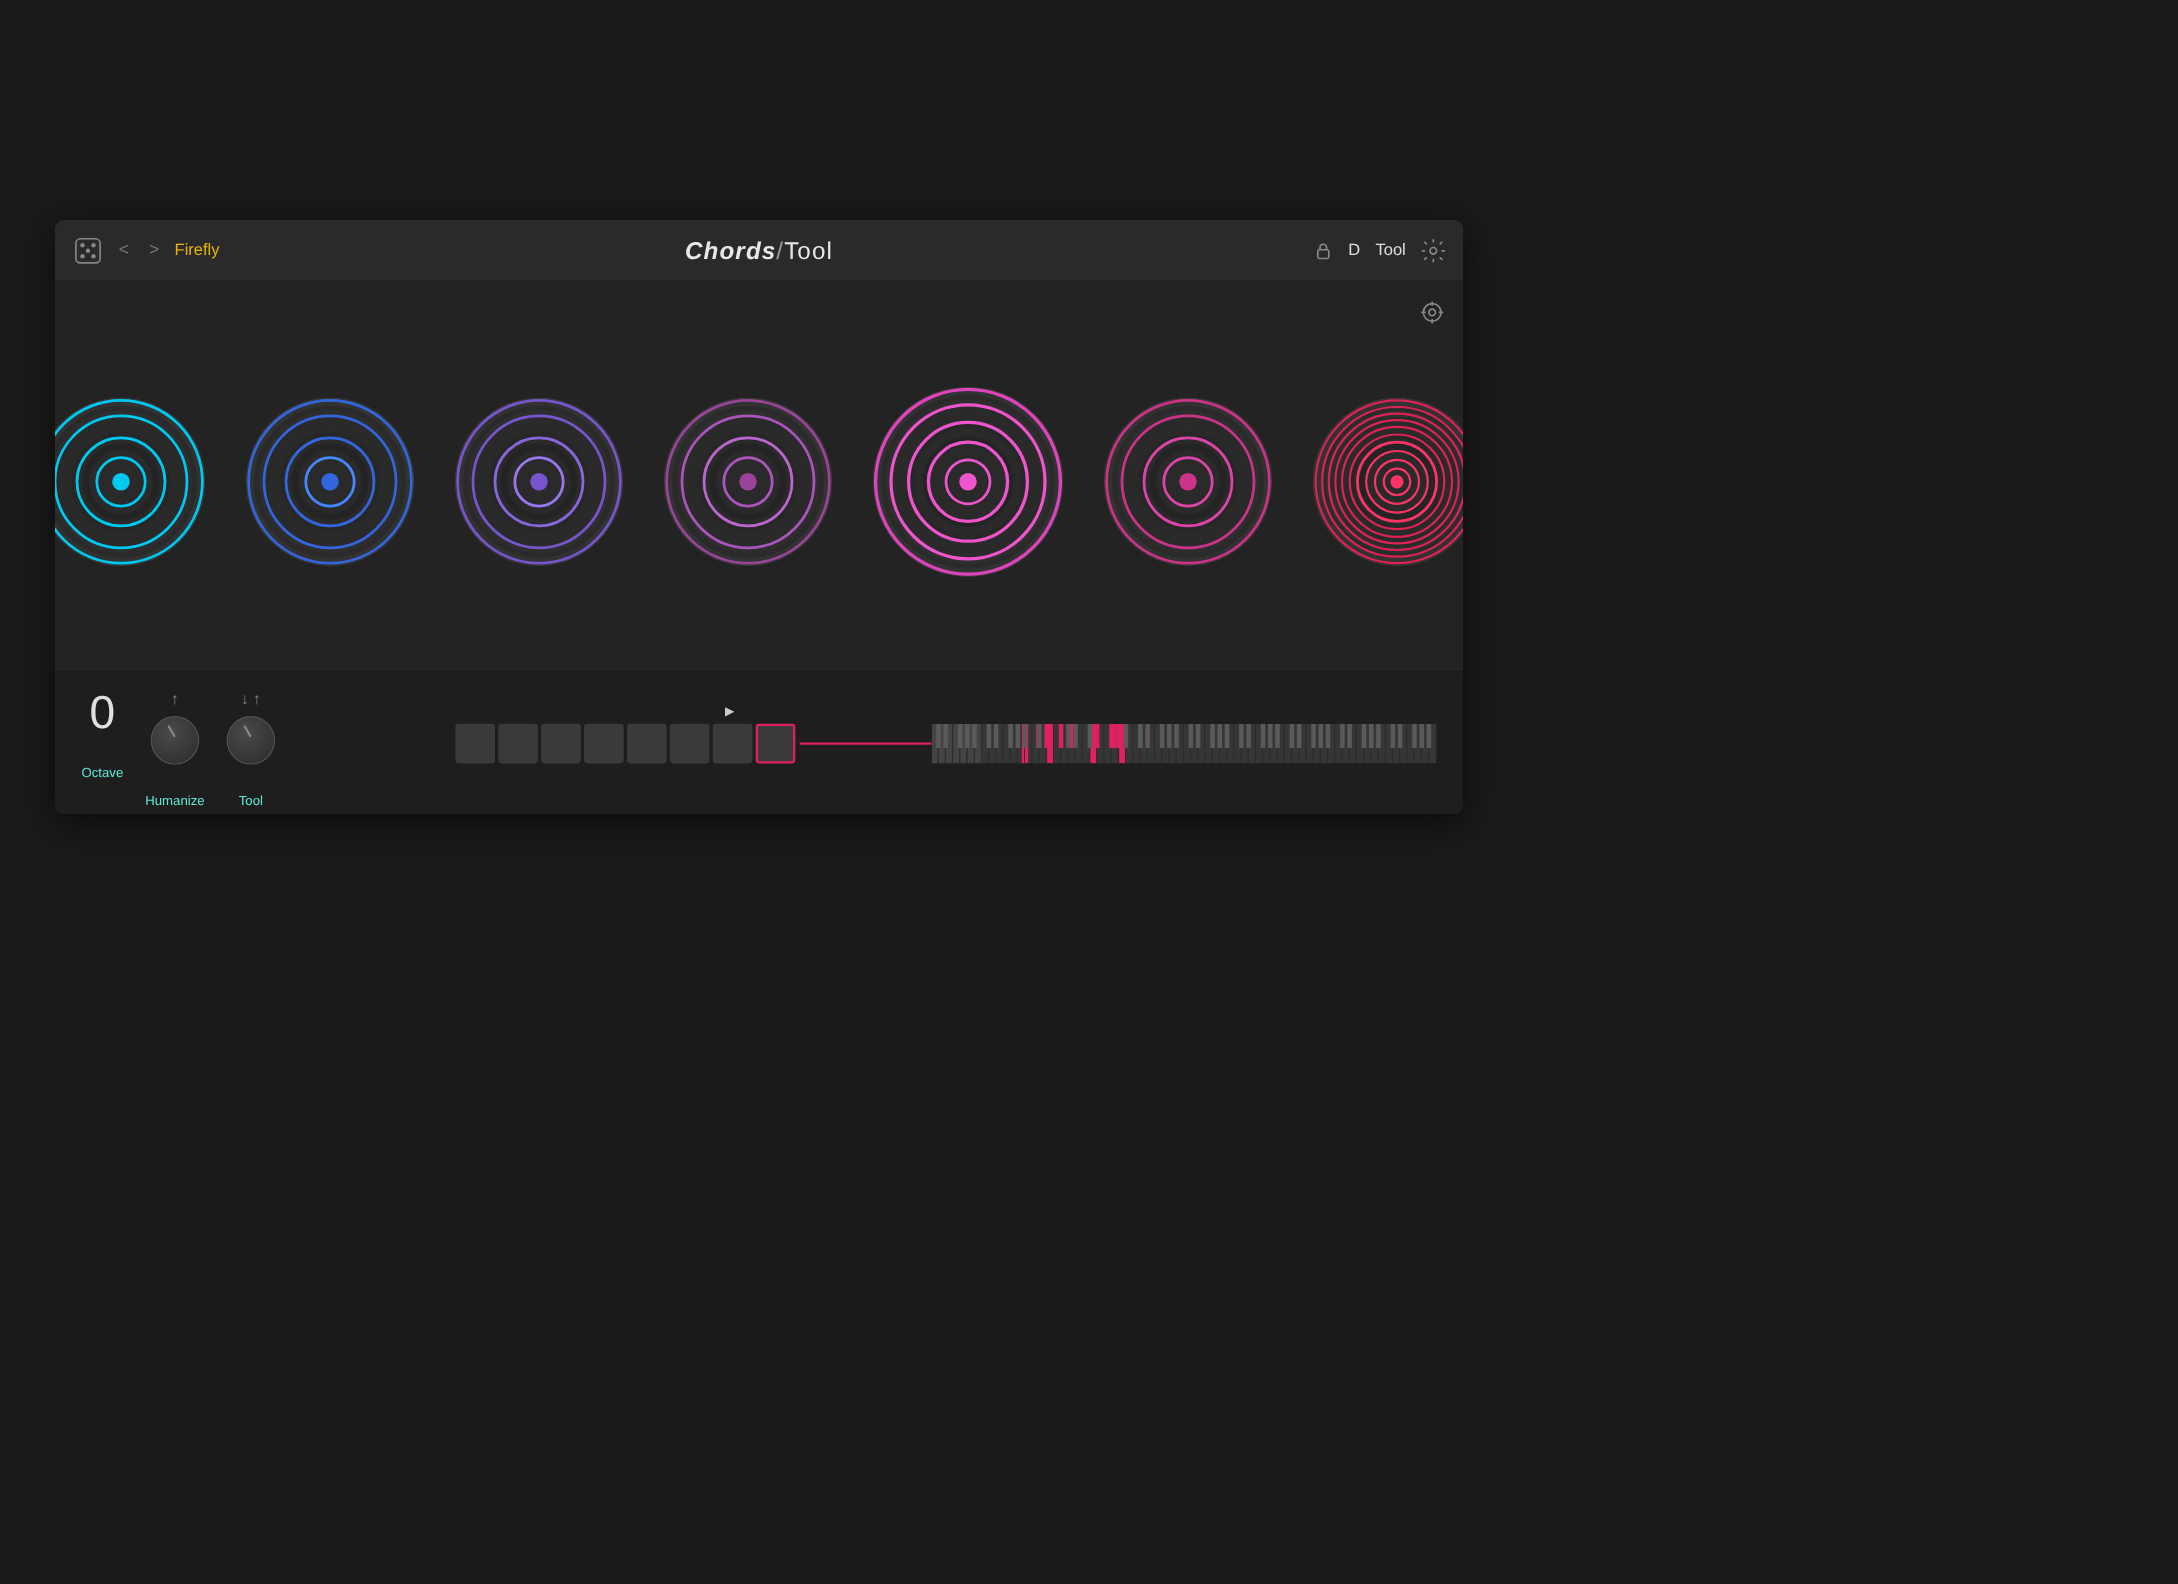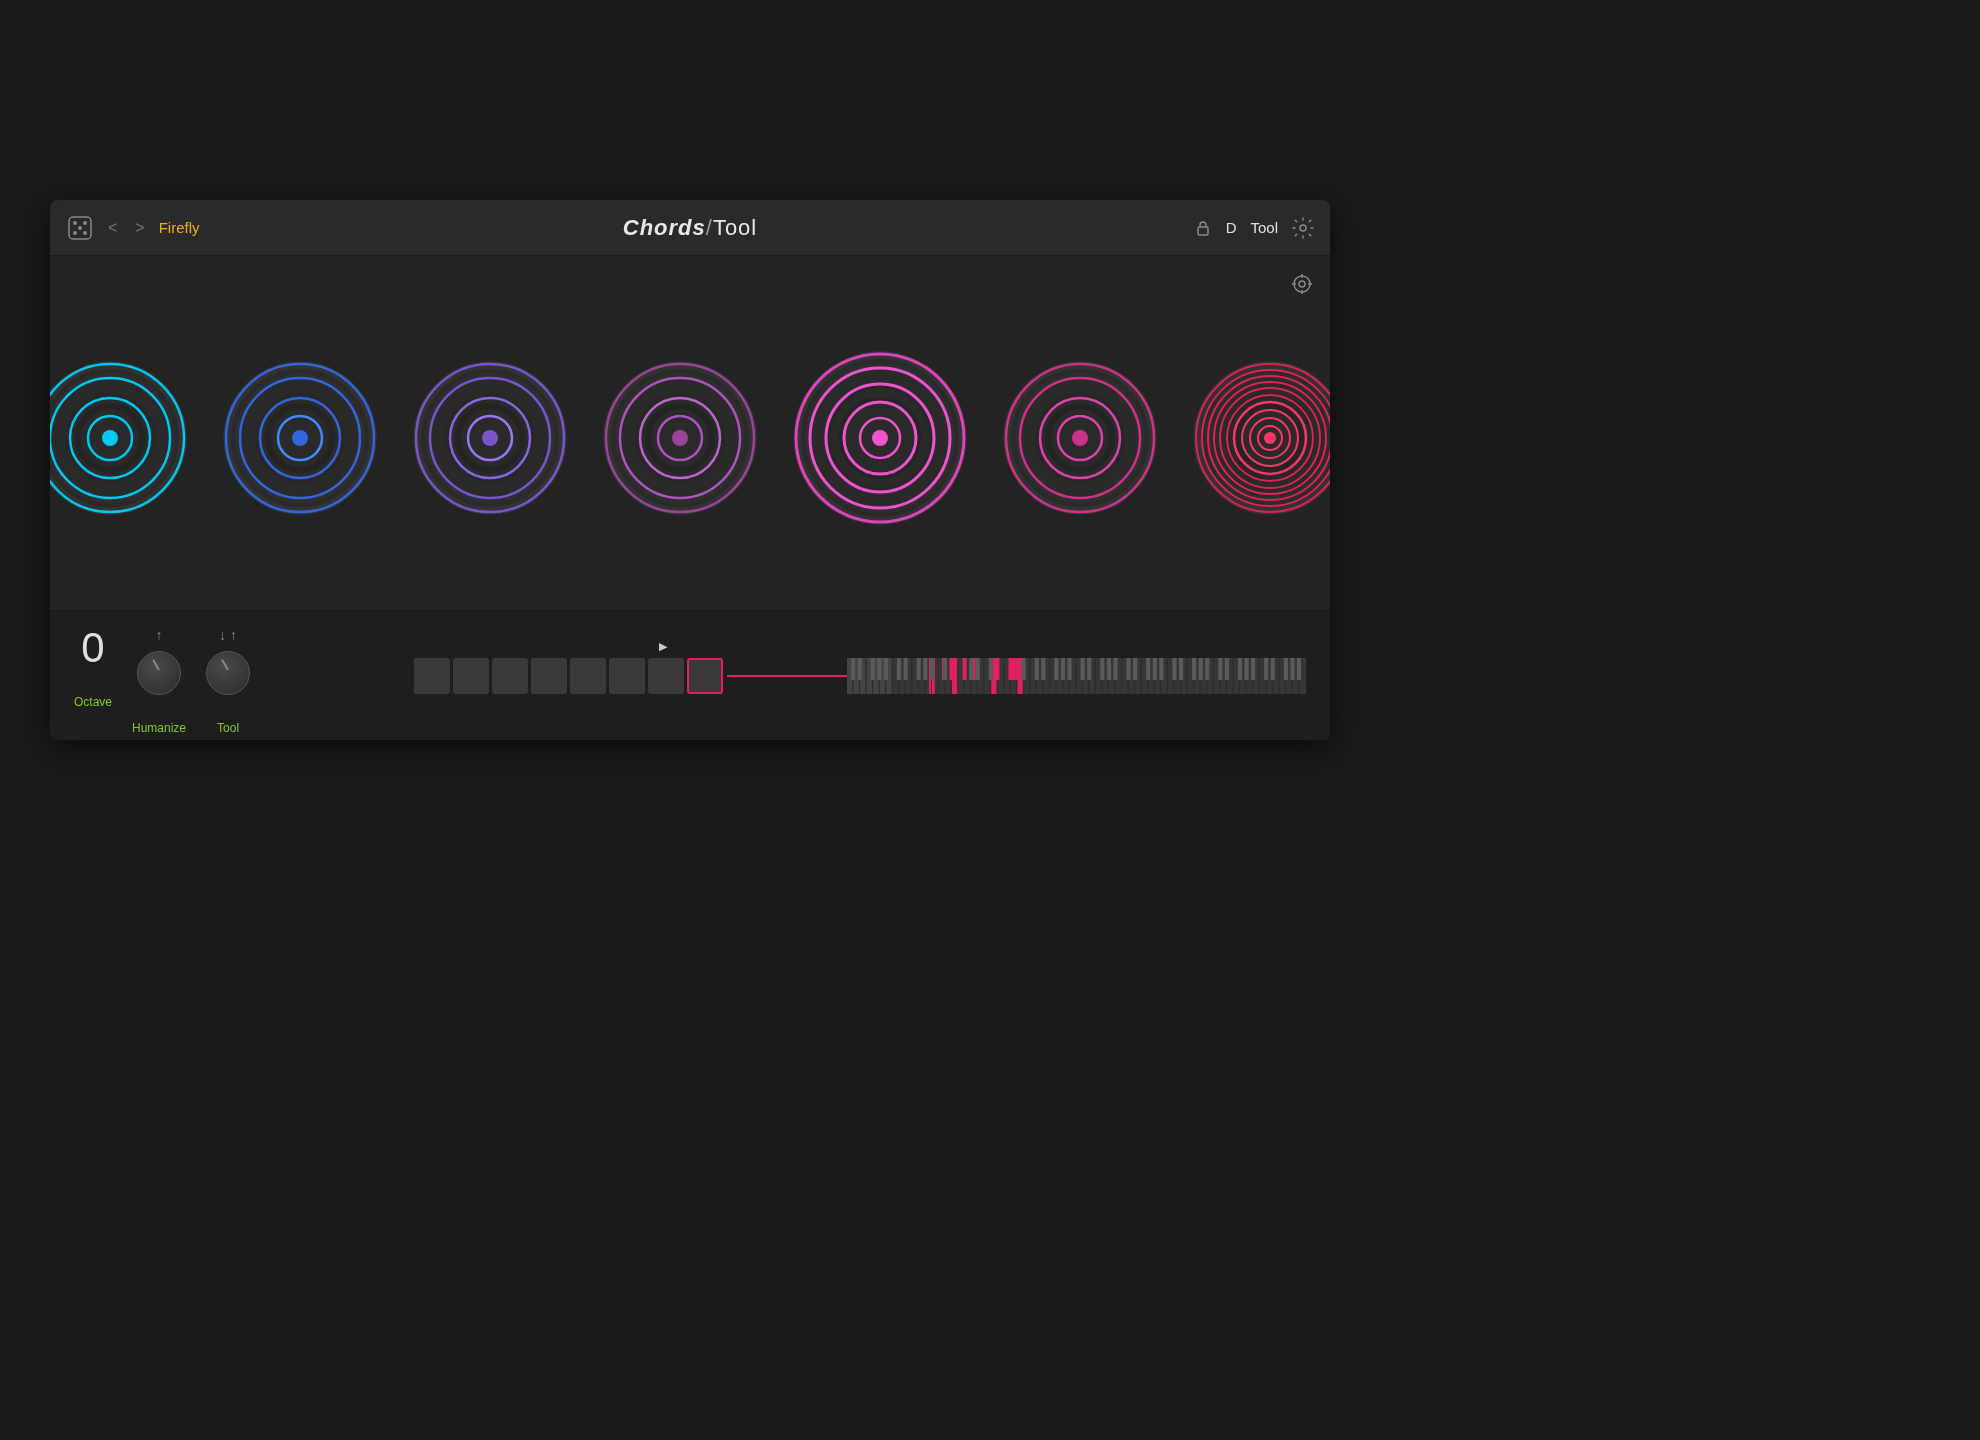--- a/index.html
+++ b/index.html
@@ -162,21 +162,21 @@
 
     .octave-display {
       font-size: 42px;
       color: #e0e0e0;
       font-weight: 300;
       line-height: 1;
     }
 
     .control-label {
       font-size: 12px;
-      color: #84cc16;
+      color: #5eead4;
       text-align: center;
       margin-top: 20px;
     }
 
     .knob-up-arrow {
       font-size: 14px;
       color: #888;
       margin-bottom: 2px;
     }
 

